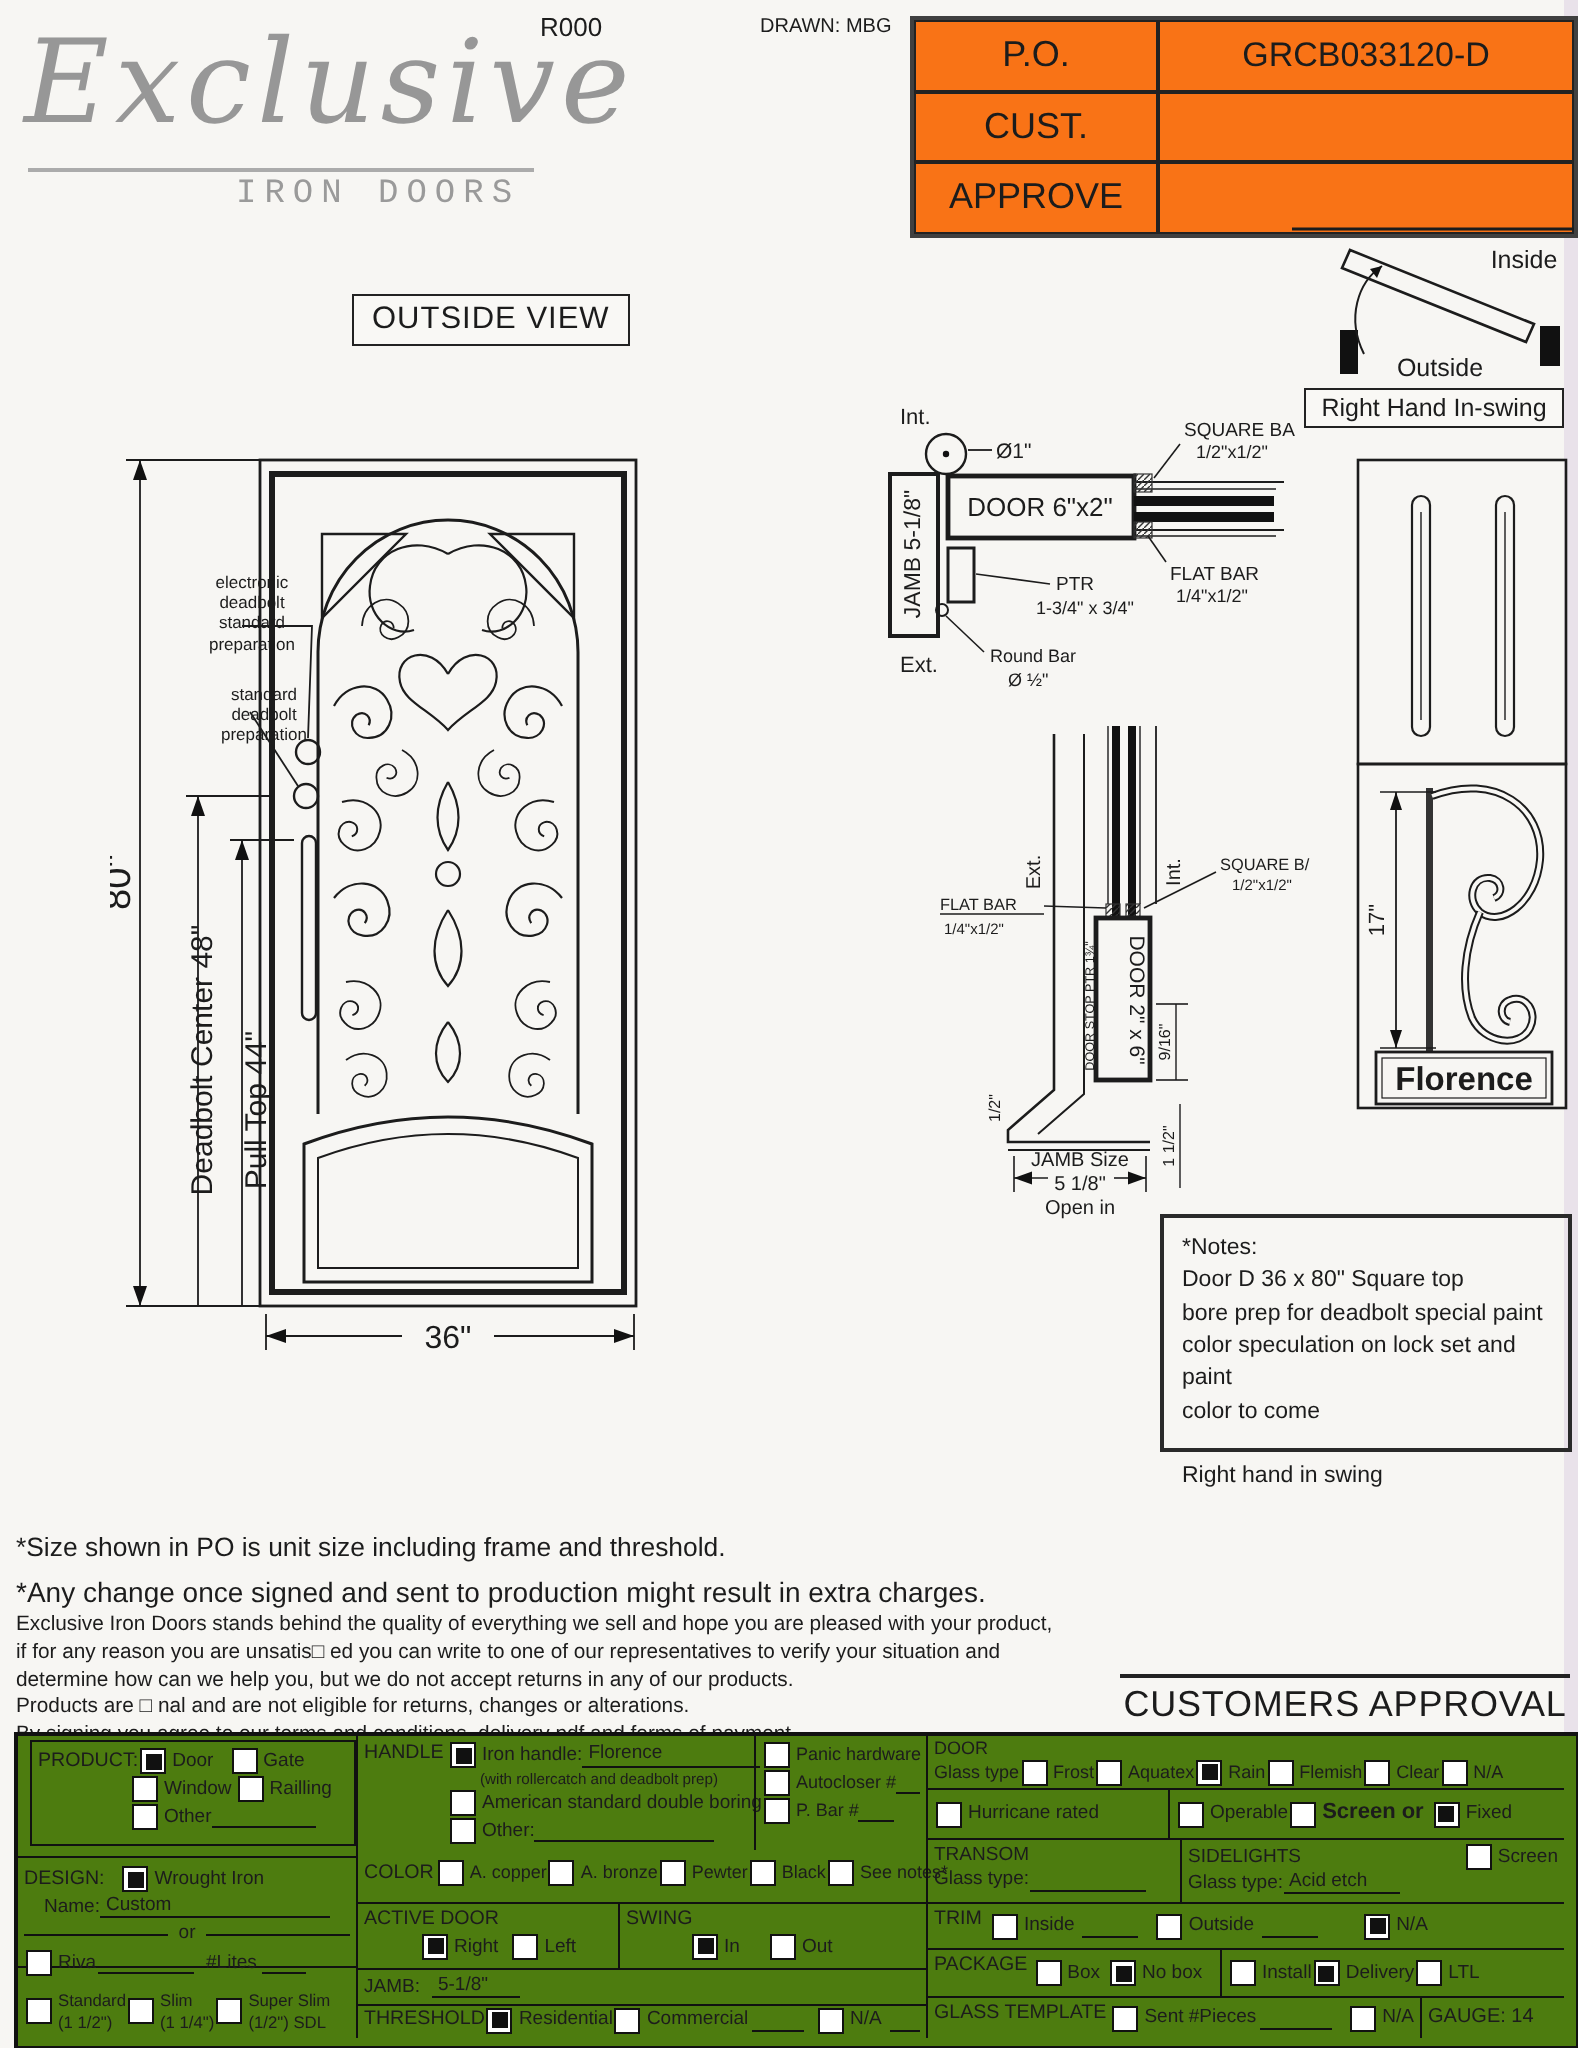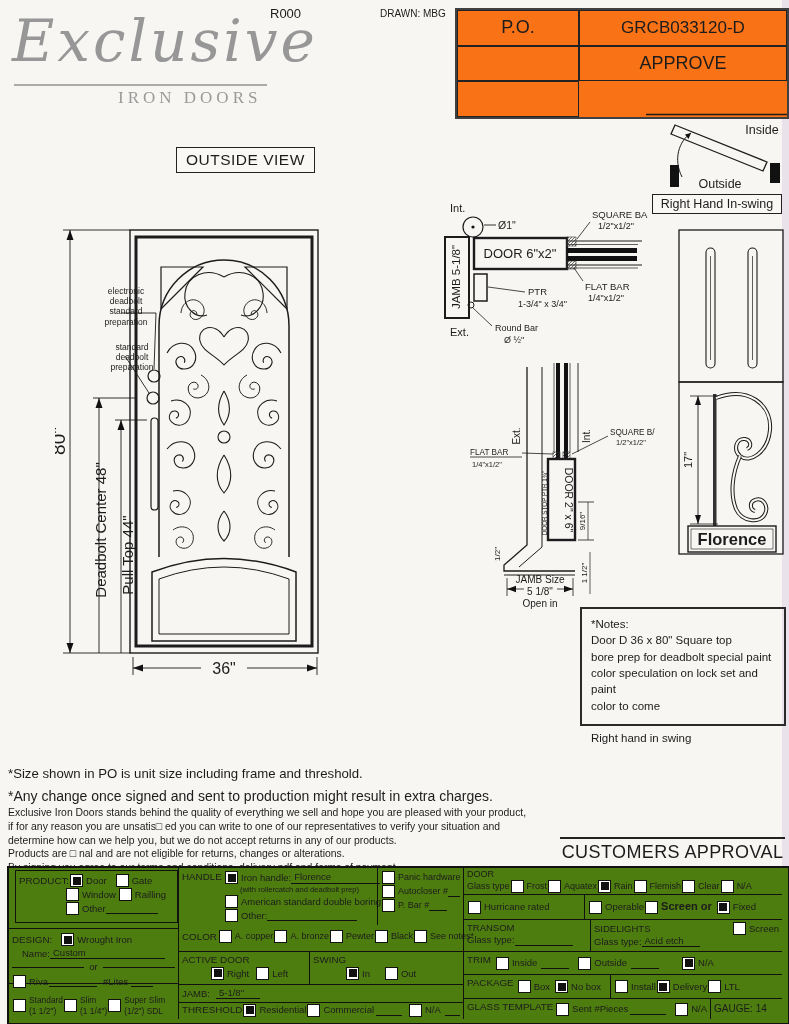--- a/index.html
+++ b/index.html
@@ -4,21 +4,21 @@
 <style>
   html,body{margin:0;padding:0;background:#e8e8e8}
   .sheet{position:relative;width:789px;height:1024px;background:#f7f6f3;overflow:hidden;
          font-family:"Liberation Sans",sans-serif;color:#1c1c1c}
   .scan-edge{position:absolute;right:0;top:0;width:7px;height:100%;background:#e9e2ea}
   .abs{position:absolute}
   .pre{white-space:pre-line}
   
   .logo-script{font-family:"DejaVu Serif",serif;font-style:italic;font-size:58px;color:#979797;line-height:1;letter-spacing:3px}
   .logo-rule{border-top:2px solid #ababab}
-  .logo-sub{font-family:Liberation Serif, serif;font-size:17px;letter-spacing:4px;color:#9a9a9a}
+  .logo-sub{font-family:Liberation Mono, monospace;font-size:17px;letter-spacing:4px;color:#9a9a9a}
   
   .po-table{display:grid;grid-template-columns:122px 1fr;border:2px solid #404040;background:#f97316}
   .po-cell{border:1px solid #222;display:flex;align-items:center;justify-content:center;height:33.5px;font-size:18px}
   .po-val{font-size:17px}
   .boxed{border:1.6px solid #222;background:#f9f8f5}
   
   .notes{border:2.5px solid #2a2a2a;padding:7px 9px;font-size:11.5px;line-height:1.42}
   
   .disc1{font-size:13.2px;margin-bottom:7px}
   .disc2{font-size:14px;margin-bottom:2px}
@@ -49,20 +49,21 @@
 
   <div class="abs logo-script" style="left:12px;top:12px">Exclusive</div>
   <div class="abs logo-rule" style="left:14px;top:84px;width:253px"></div>
   <div class="abs logo-sub" style="left:118px;top:88px">IRON DOORS</div>
   <div class="abs" style="left:270px;top:6px;font-size:13px">R000</div>
   <div class="abs" style="left:380px;top:8px;font-size:10px">DRAWN: MBG</div>
 
   <div class="abs po-table" style="left:455px;top:8px;width:330px">
     <div class="po-cell">P.O.</div>
     <div class="po-cell po-val">GRCB033120-D</div>
+    <div class="po-cell">CUST.</div>
     <div class="po-cell po-val"></div>
     <div class="po-cell">APPROVE</div>
     <div class="po-cell po-val"></div>
   </div>
 
   <svg class="abs" style="left:640px;top:113px" width="148" height="80" viewBox="0 0 148 80">
     <line class="ln" x1="6" y1="1.5" x2="147" y2="1.5" stroke-width="1.6"></line>
     <path class="ln" d="M35,12 L127,49 L123,58 L31,21 Z" stroke-width="1.3" fill="#f9f8f5"></path>
     <rect x="30" y="52" width="9" height="22" fill="#111"></rect>
     <rect x="130" y="50" width="10" height="20" fill="#111"></rect>

